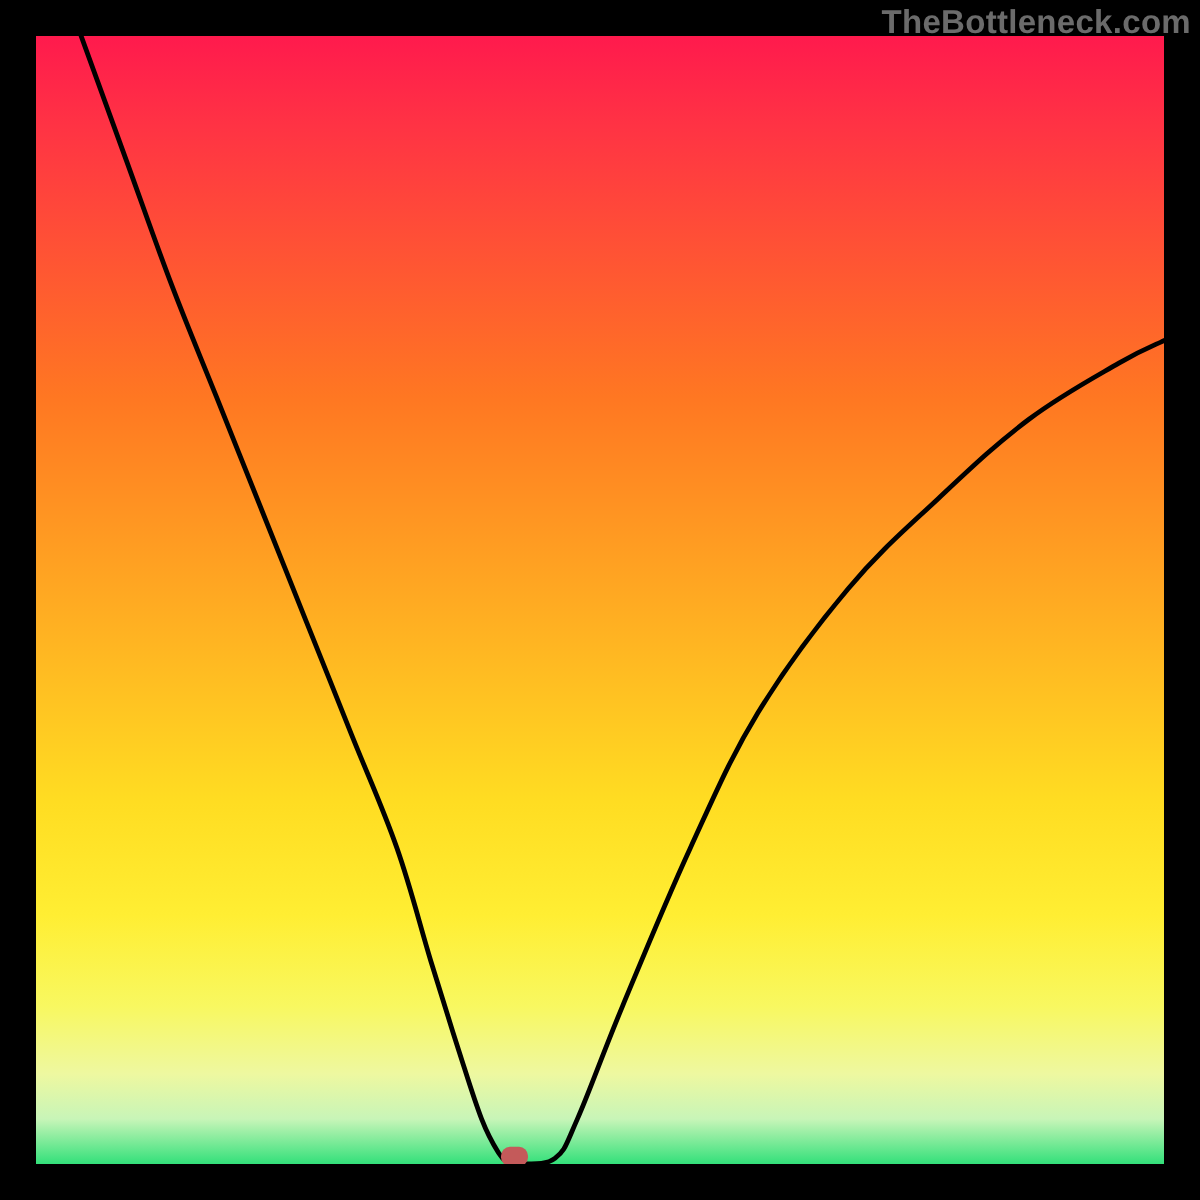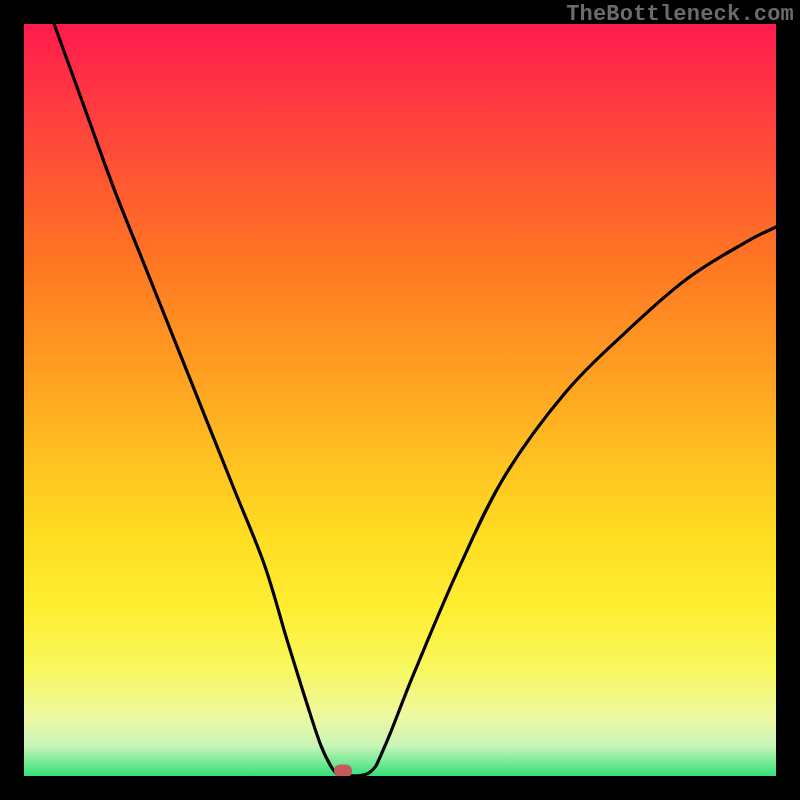--- a/index.html
+++ b/index.html
@@ -28,21 +28,21 @@
       #f8f860 86%,
       #eef8a0 92%,
       #c8f5b8 96%,
       #33e07a 100%);
     overflow: hidden;
   }
   .watermark {
     position: absolute;
     top: 2px;
     right: 6px;
-    font-family: Liberation Mono, monospace;
+    font-family: Liberation Sans, sans-serif;
     font-size: 22px;
     font-weight: 600;
     color: #6b6b6b;
     letter-spacing: 0.2px;
     user-select: none;
   }
   svg.curve {
     position: absolute;
     left: 0; top: 0;
     width: 100%;

